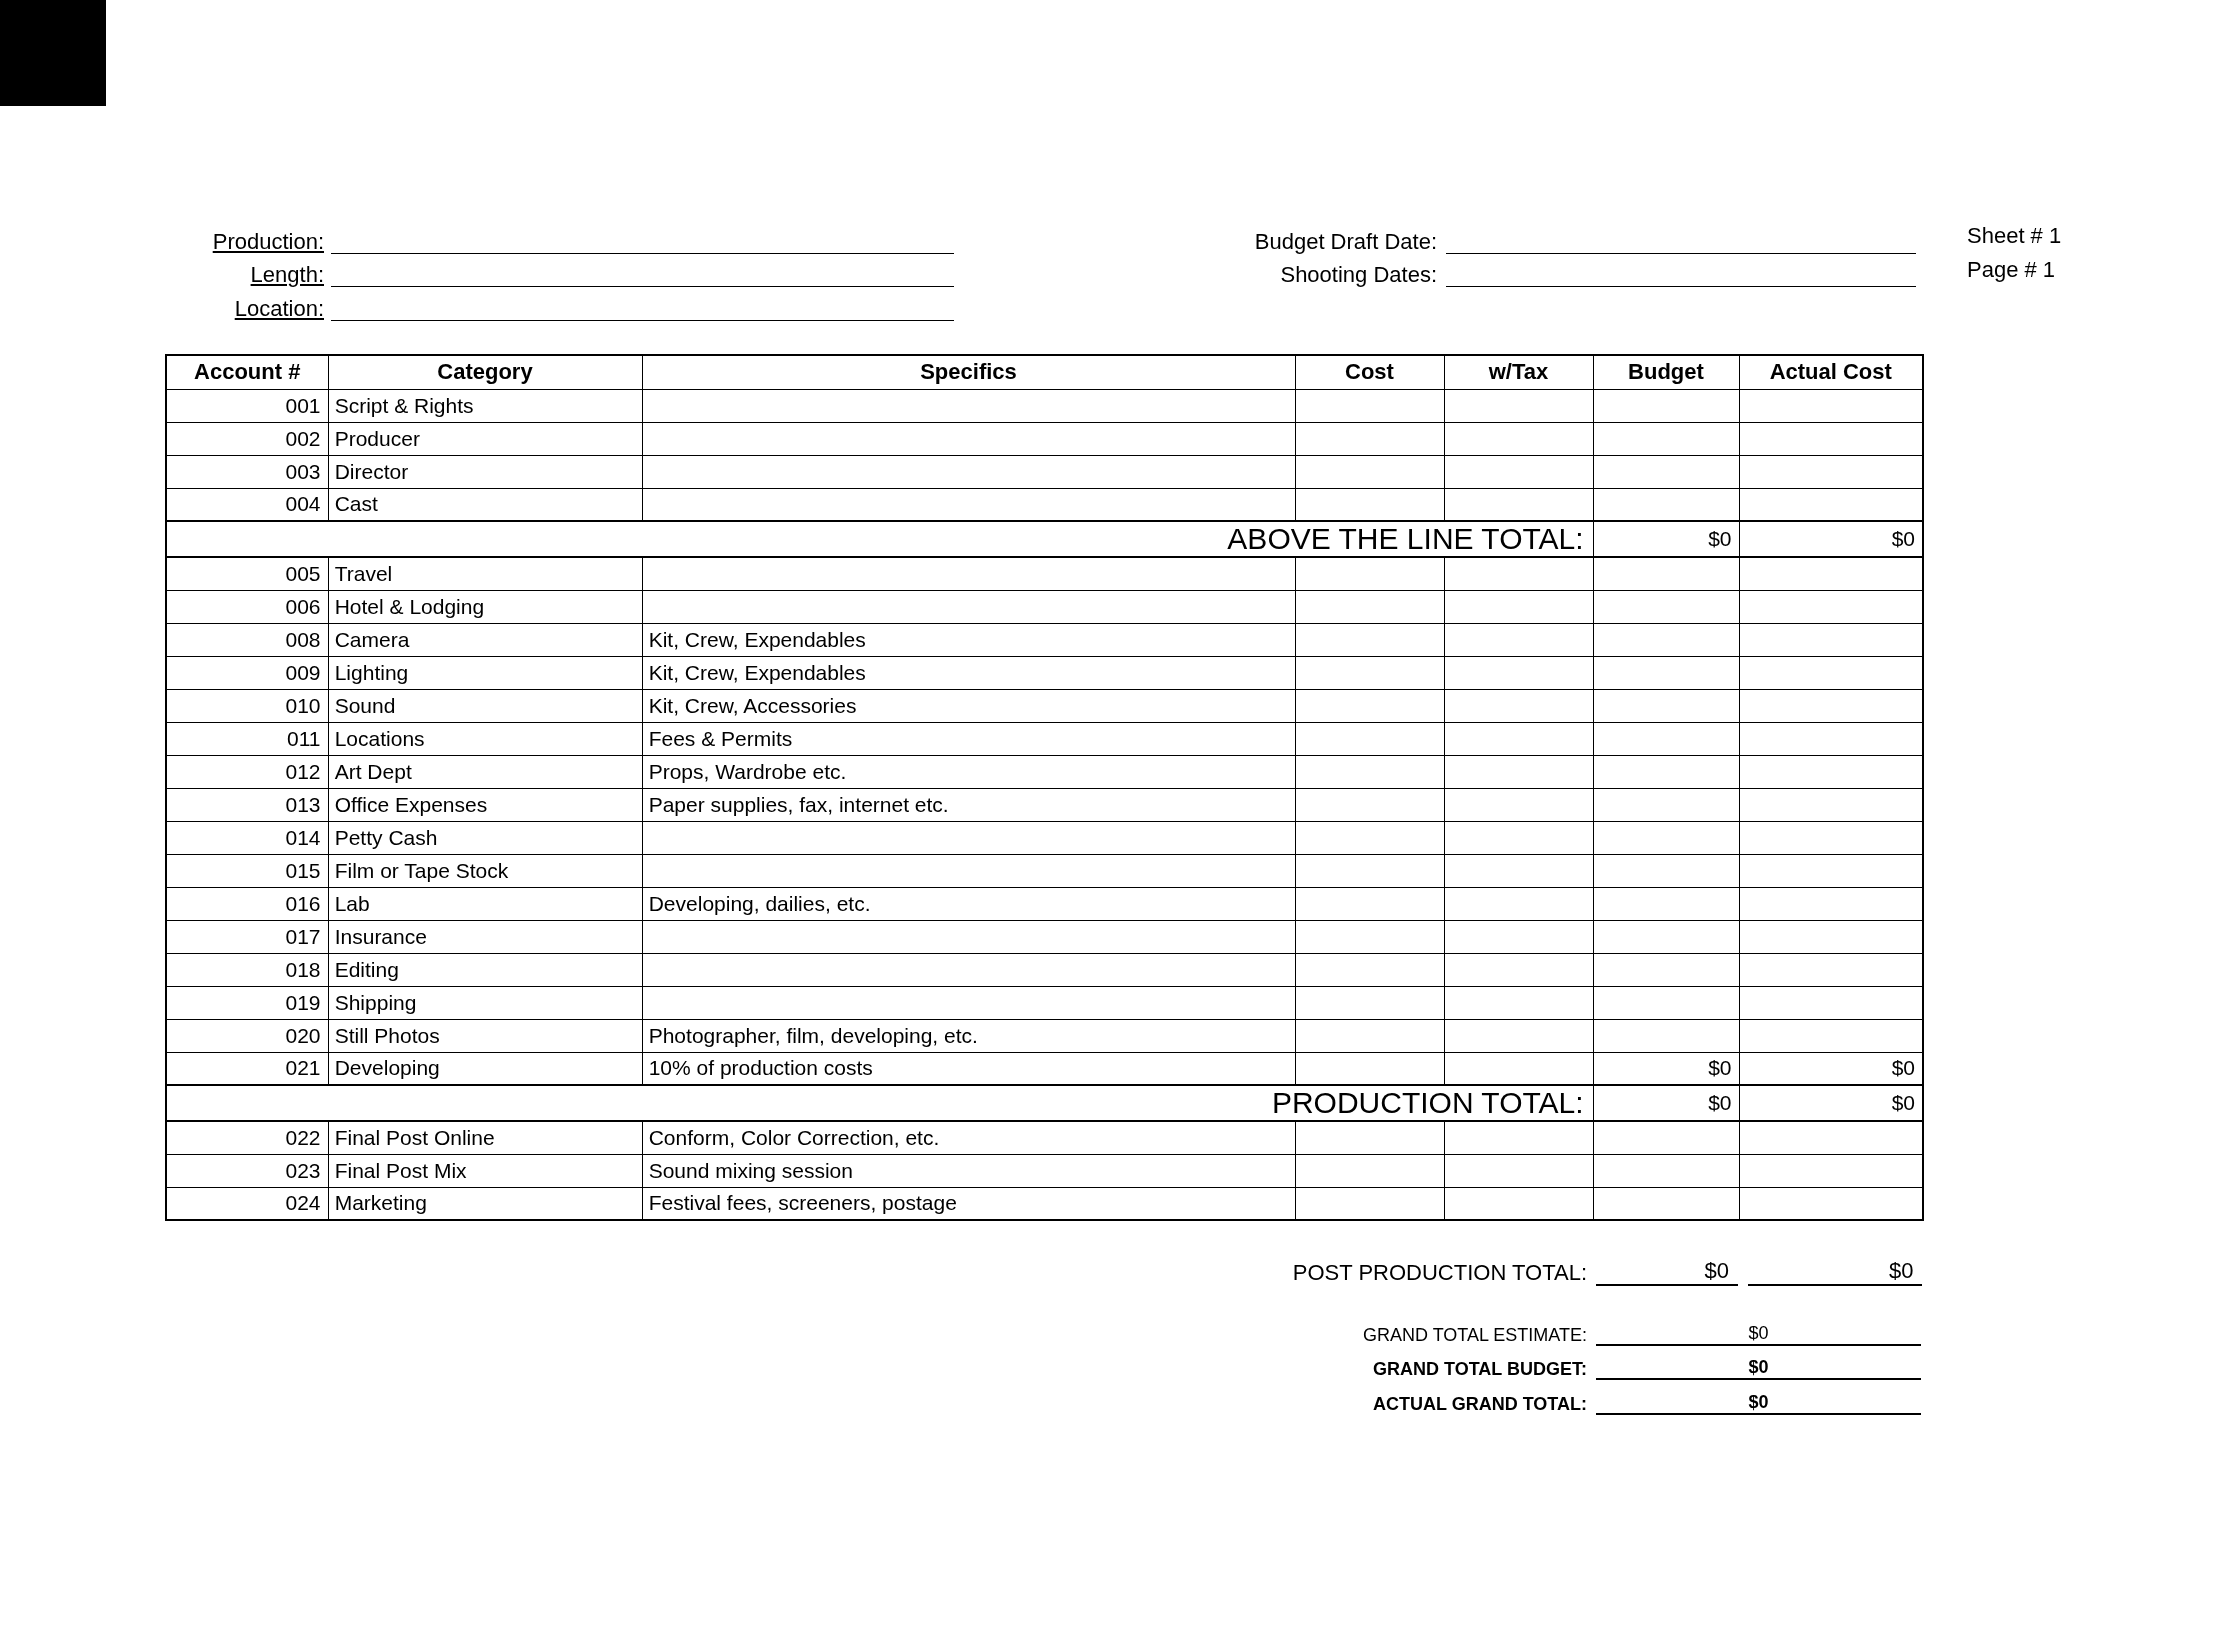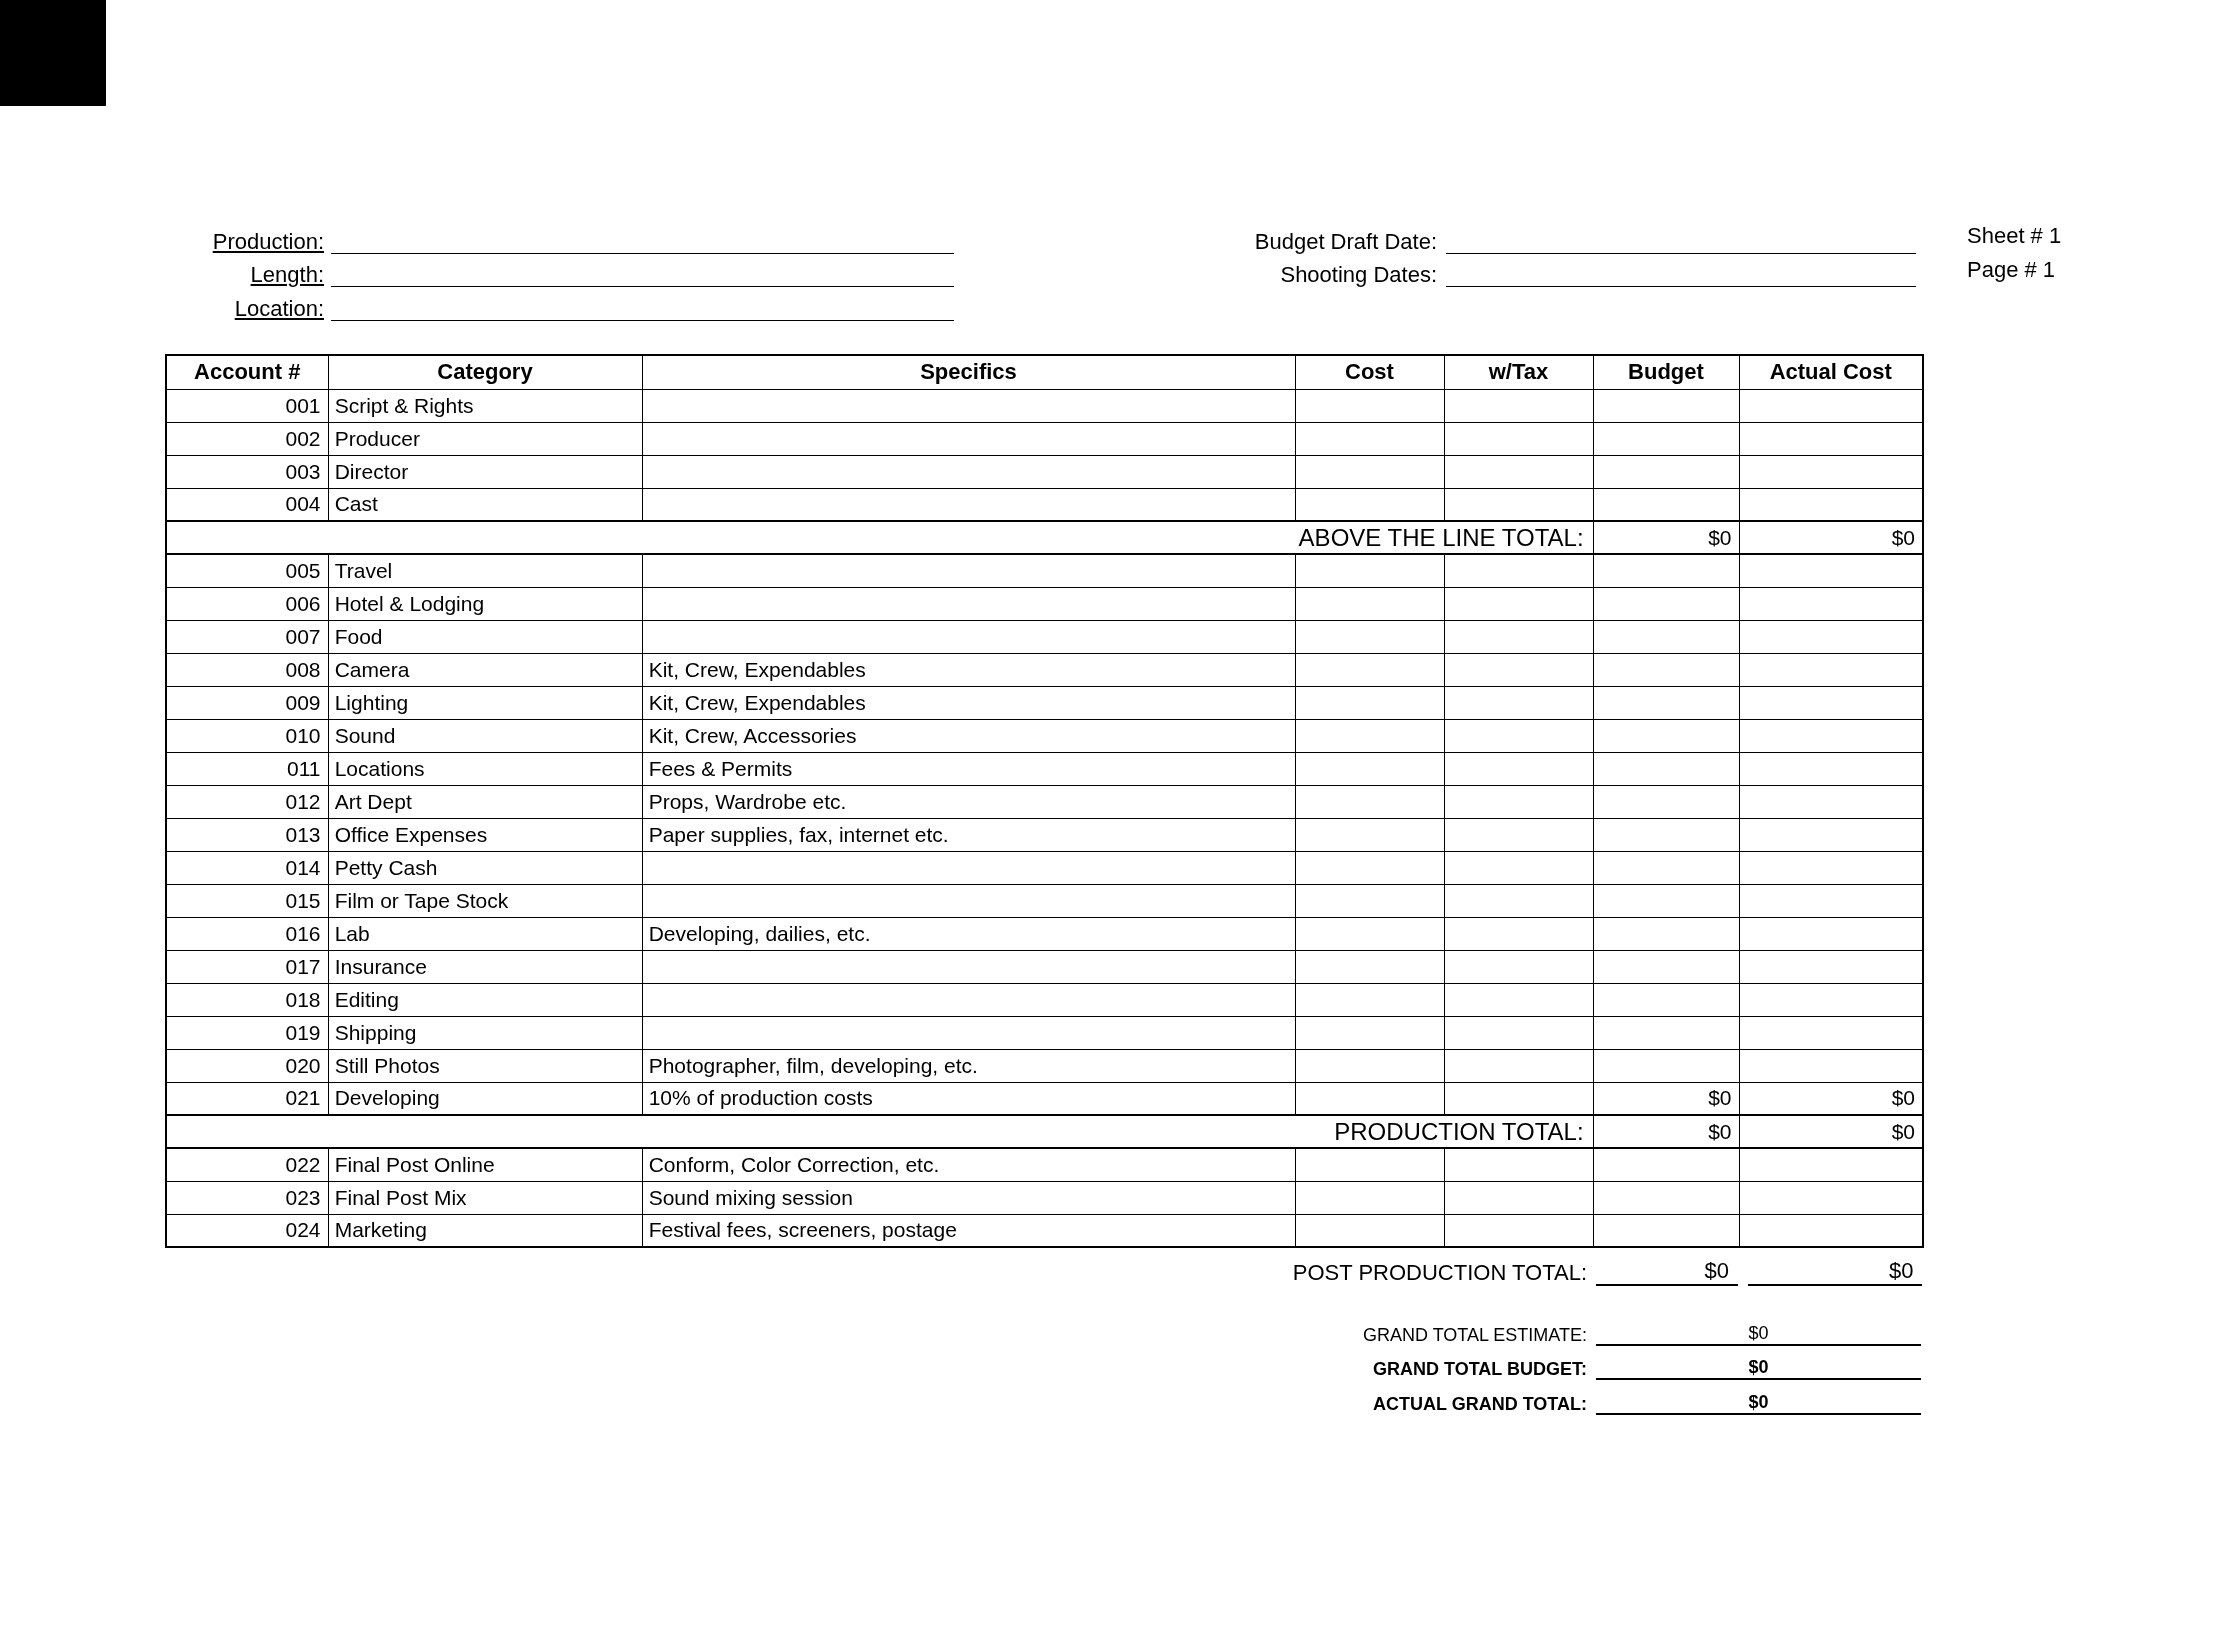--- a/index.html
+++ b/index.html
@@ -72,21 +72,21 @@
   }
   td.acct  { text-align: right; padding-right: 7px; }
   td.cat   { text-align: left;  padding-left: 6.2px; }
   td.spec  { text-align: left;  padding-left: 6.2px; }
   td.money { text-align: right; padding-right: 7px; }
   tr.total-row td { border-top: 2.7px solid #000; border-bottom: 2.7px solid #000; }
   tr.section-start td { border-top: 2.7px solid #000; }
   td.total-label {
     text-align: right;
     padding-right: 8.9px;
-    font-size: 24px;
+    font-size: 30px;
   }
   
   .ppt {
     position: absolute;
     left: 798px;
     top: 1252px;
     display: flex;
     align-items: flex-end;
     height: 34px;
     font-size: 22px;
@@ -233,29 +233,20 @@
       <tr>
         <td class="acct">006</td>
         <td class="cat">Hotel &amp; Lodging</td>
         <td class="spec"></td>
         <td class="money"></td>
         <td class="money"></td>
         <td class="money"></td>
         <td class="money"></td>
       </tr>
       <tr>
-        <td class="acct">007</td>
-        <td class="cat">Food</td>
-        <td class="spec"></td>
-        <td class="money"></td>
-        <td class="money"></td>
-        <td class="money"></td>
-        <td class="money"></td>
-      </tr>
-      <tr>
         <td class="acct">008</td>
         <td class="cat">Camera</td>
         <td class="spec">Kit, Crew, Expendables</td>
         <td class="money"></td>
         <td class="money"></td>
         <td class="money"></td>
         <td class="money"></td>
       </tr>
       <tr>
         <td class="acct">009</td>

